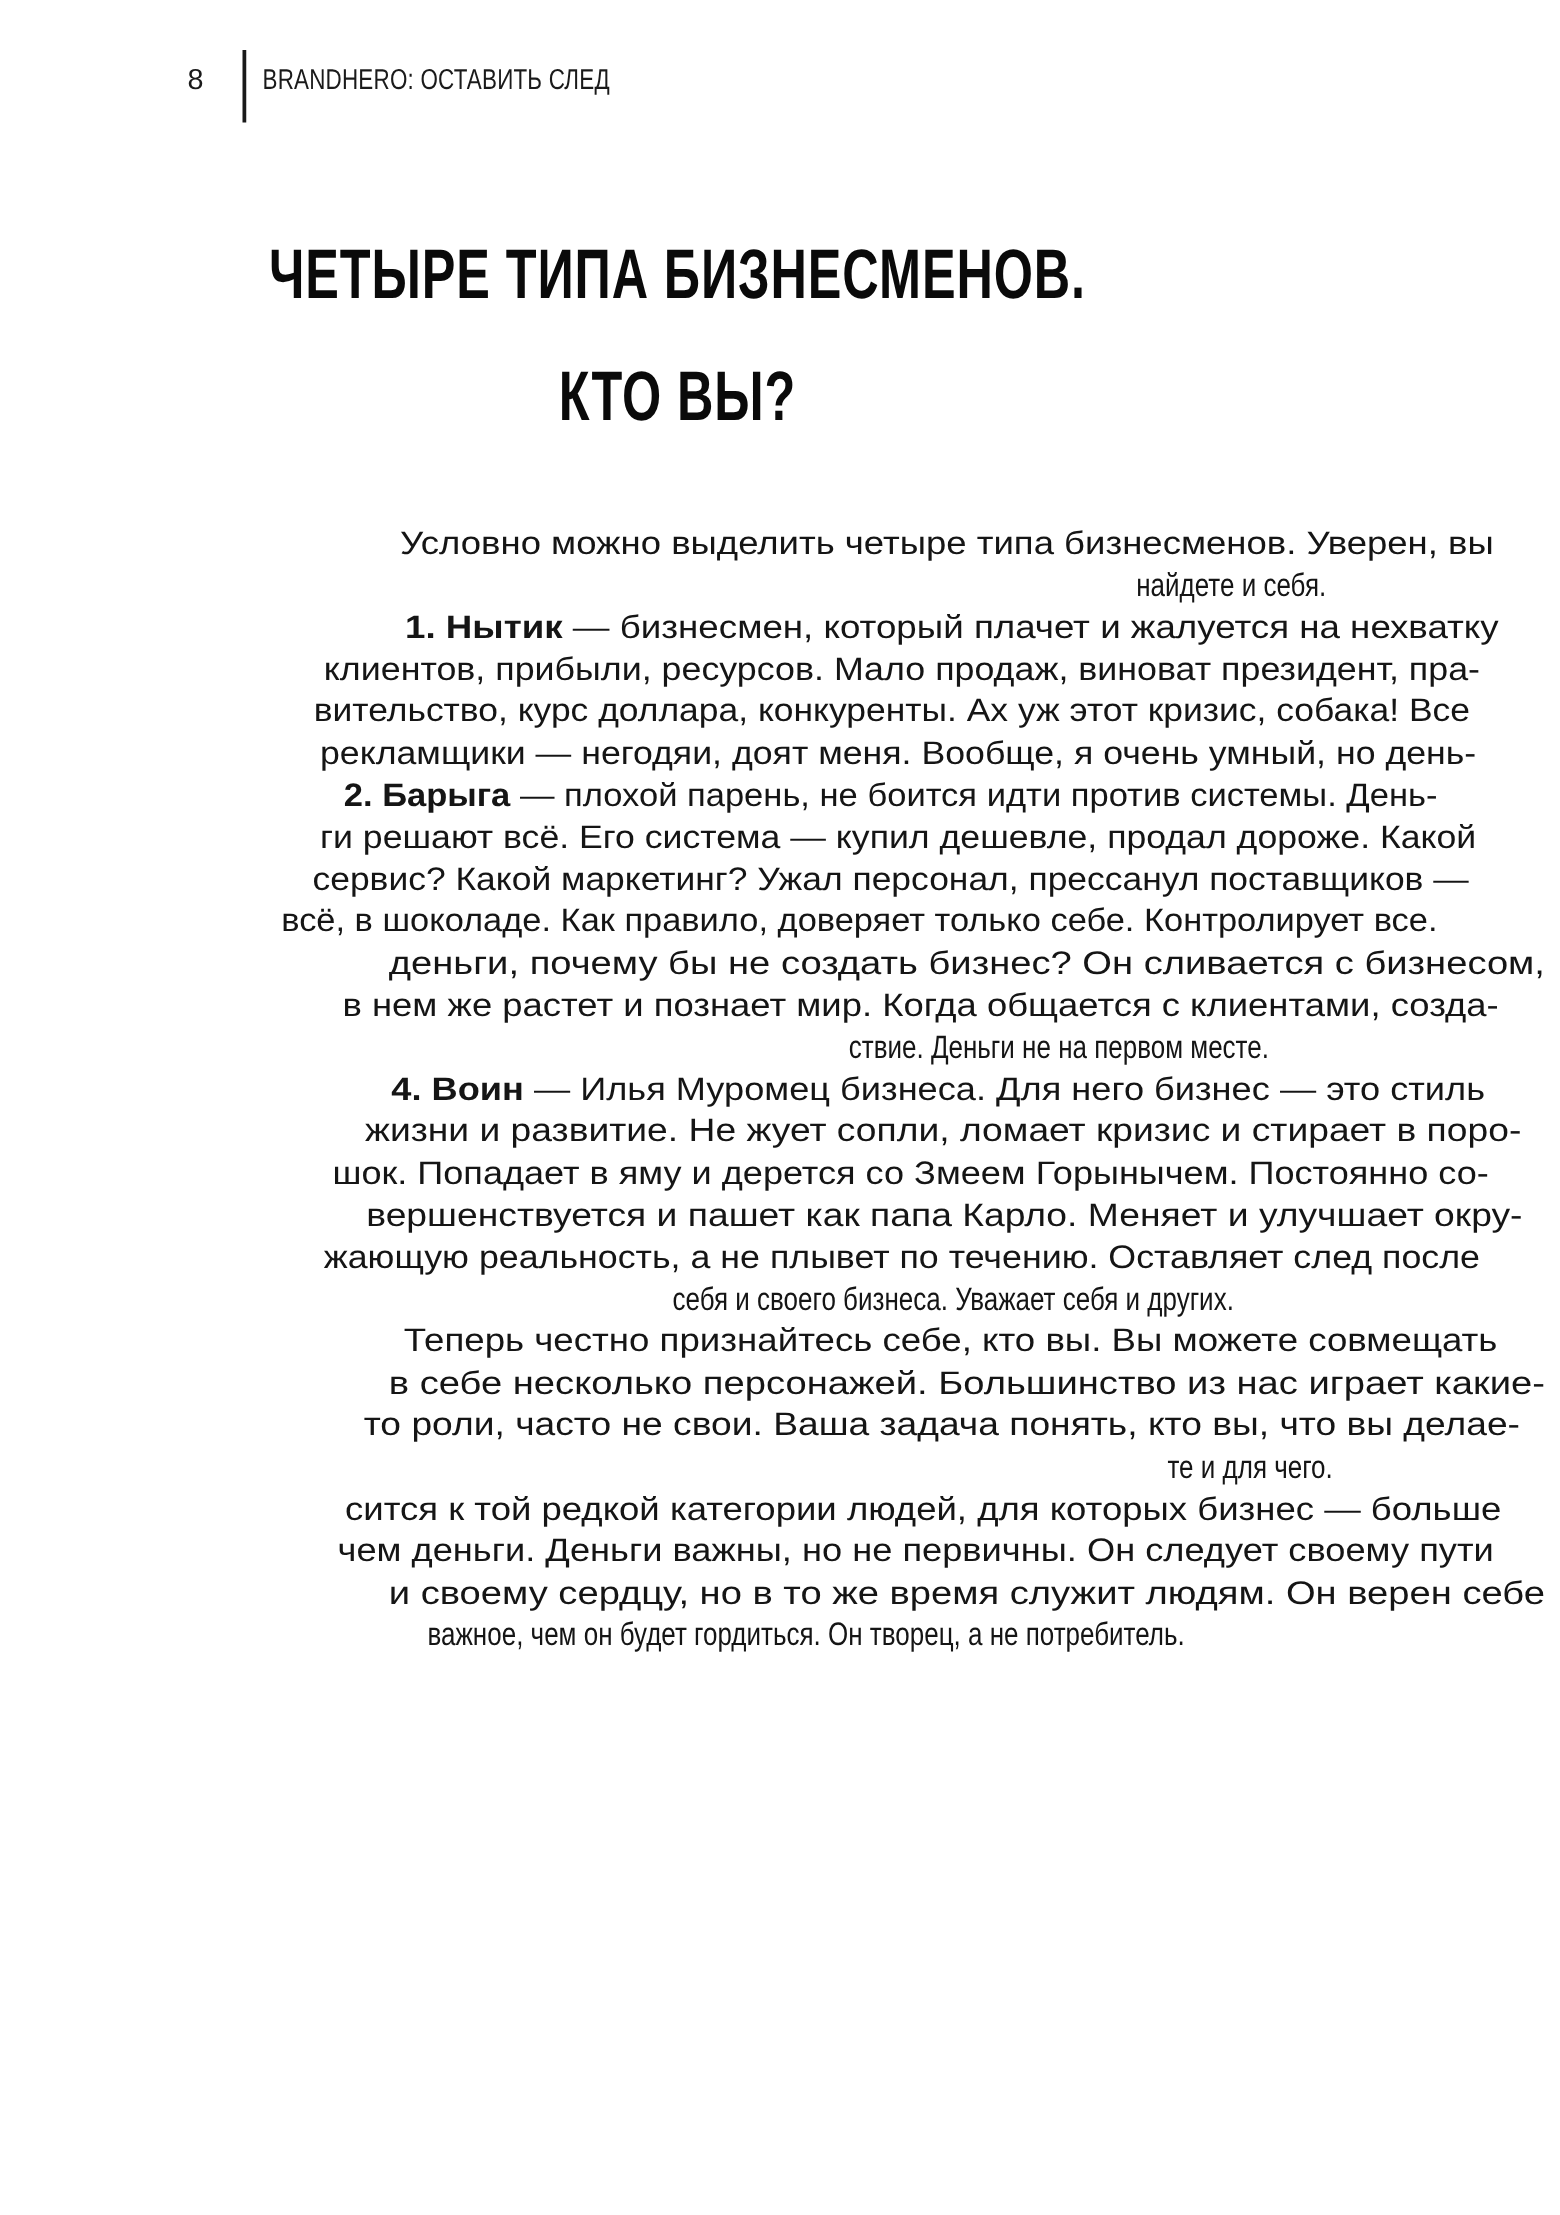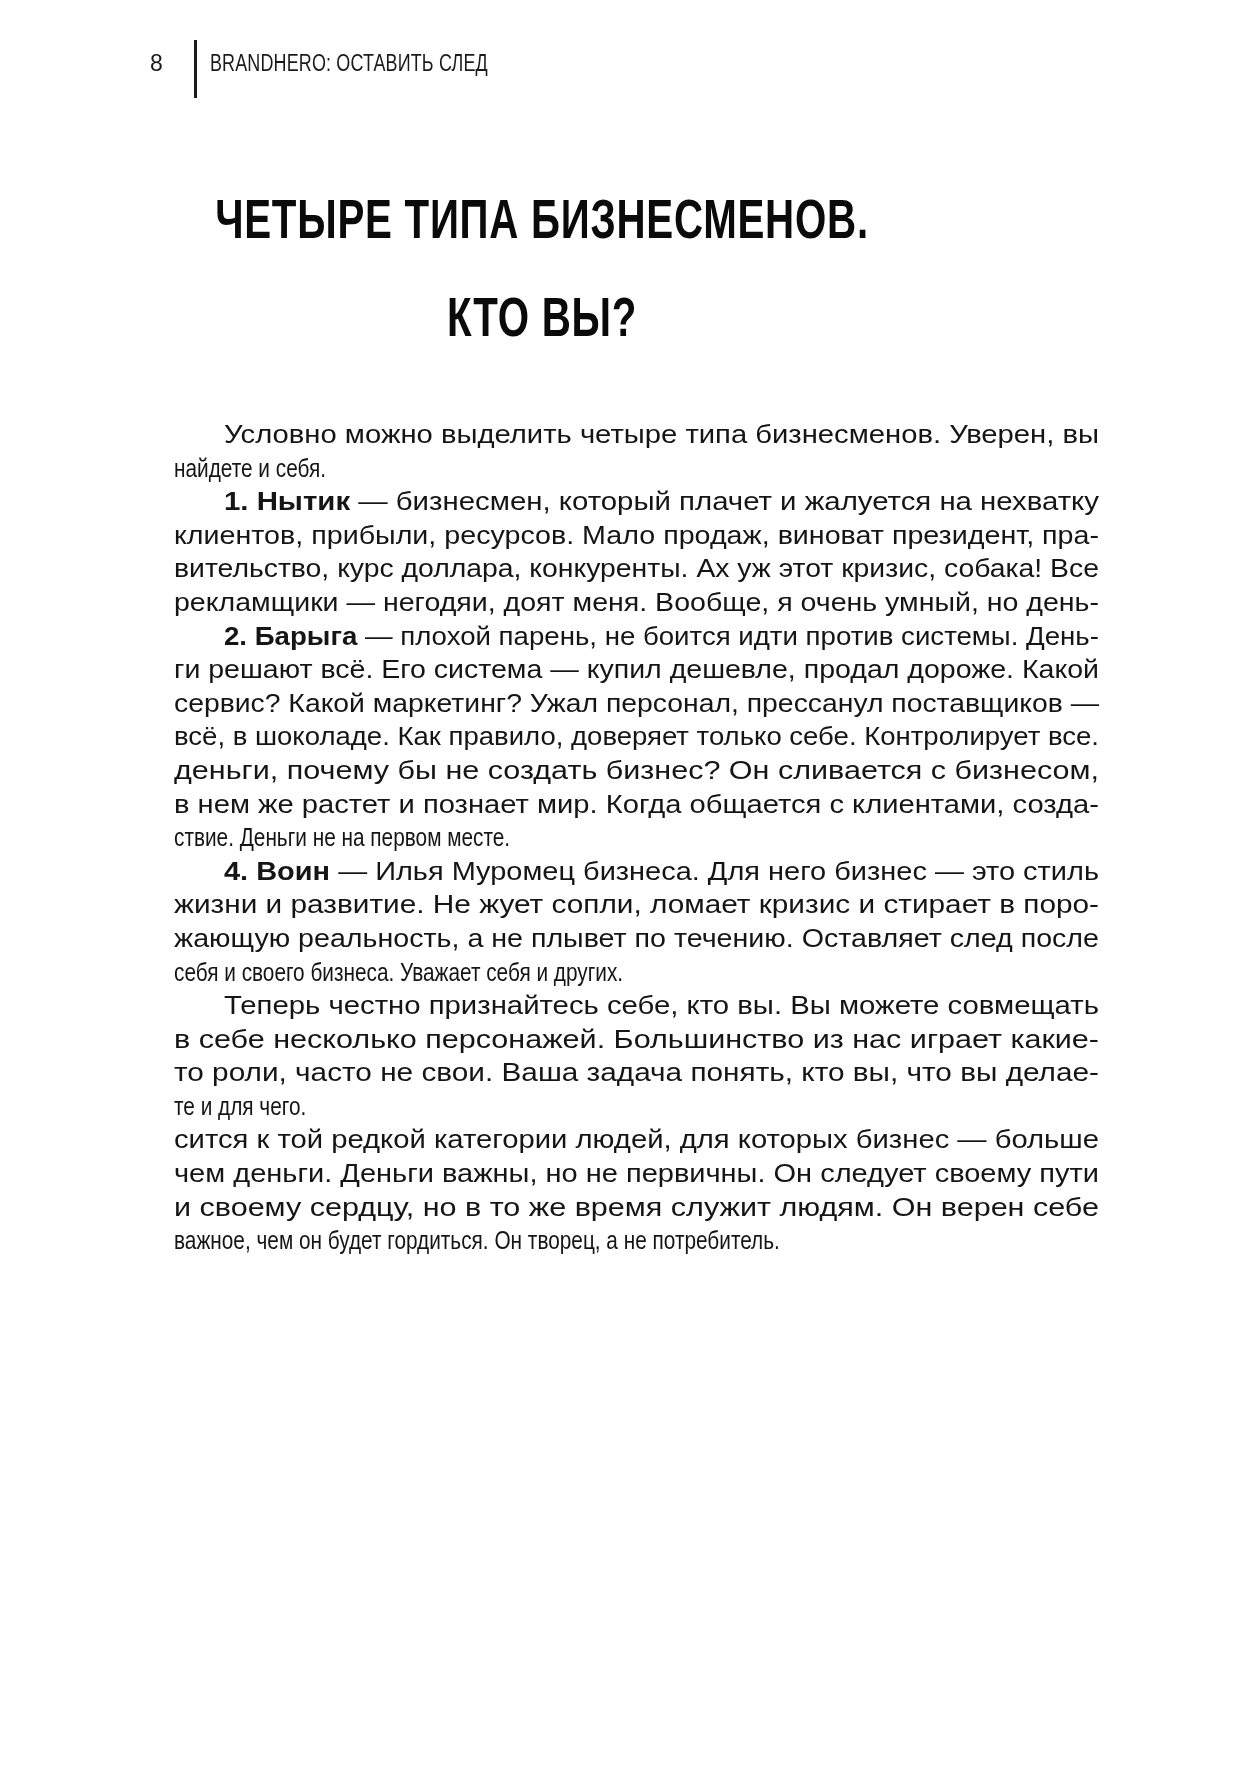--- a/index.html
+++ b/index.html
@@ -4,21 +4,21 @@
 <style>
   html, body { margin: 0; padding: 0; background: #ffffff; }
   body { width: 1248px; height: 1772px; position: relative; overflow: hidden; color: #111111; }
   .header { position: absolute; left: 0; top: 0; width: 1248px; height: 110px; }
   .page-number { position: absolute; left: 150px; top: 48px; font-family: "Liberation Sans", sans-serif; font-size: 23px; line-height: 30px; color: #1a1a1a; }
   .header-rule { position: absolute; left: 194px; top: 40px; width: 3px; height: 58px; background: #1a1a1a; }
   .running-title { position: absolute; left: 210px; top: 48px; font-family: "Liberation Sans Narrow", "Liberation Sans", sans-serif; font-size: 23px; line-height: 30px; color: #1a1a1a; transform: scaleX(0.78); transform-origin: left center; white-space: nowrap; letter-spacing: 0.2px; }
   .chapter-title { position: absolute; left: 0; top: 170px; width: 1084px; text-align: center; font-family: "Liberation Sans", sans-serif; font-weight: bold; font-size: 56px; line-height: 98px; color: #0a0a0a; }
   .chapter-title span { display: block; transform: scaleX(0.72); transform-origin: center center; white-space: nowrap; letter-spacing: 1px; }
   .body-text { position: absolute; left: 174px; top: 418px; width: 925px; }
-  .line { display: block; height: 33.6px; line-height: 33.6px; font-family: "Liberation Sans", sans-serif; font-size: 26px; color: #151515; white-space: nowrap; overflow: visible; }
+  .line { display: block; height: 33.6px; line-height: 33.6px; font-family: "Liberation Sans", sans-serif; font-size: 26px; color: #151515; white-space: nowrap; overflow: visible; text-align: right; }
   .line .inner { display: inline-block; transform-origin: left center; white-space: nowrap; }
   .indent { padding-left: 50px; }
   b { font-weight: bold; }
 </style>
 </head>
 <body>
 
 <div class="header">
   <span class="page-number">8</span>
   <div class="header-rule"></div>
@@ -39,20 +39,22 @@
     <div class="line"><span class="inner" style="transform: scaleX(1.0978);"><span>рекламщики — негодяи, доят меня. Вообще, я очень умный, но день-</span></span></div>
     <div class="line indent"><span class="inner" style="transform: scaleX(1.0623);"><b>2. Барыга</b><span> — плохой парень, не боится идти против системы. День-</span></span></div>
     <div class="line"><span class="inner" style="transform: scaleX(1.0967);"><span>ги решают всё. Его система — купил дешевле, продал дороже. Какой</span></span></div>
     <div class="line"><span class="inner" style="transform: scaleX(1.0899);"><span>сервис? Какой маркетинг? Ужал персонал, прессанул поставщиков —</span></span></div>
     <div class="line"><span class="inner" style="transform: scaleX(1.0589);"><span>всё, в шоколаде. Как правило, доверяет только себе. Контролирует все.</span></span></div>
     <div class="line"><span class="inner" style="transform: scaleX(1.1741);"><span>деньги, почему бы не создать бизнес? Он сливается с бизнесом,</span></span></div>
     <div class="line"><span class="inner" style="transform: scaleX(1.1212);"><span>в нем же растет и познает мир. Когда общается с клиентами, созда-</span></span></div>
     <div class="line"><span class="inner" style="transform: scaleX(0.8);"><span>ствие. Деньги не на первом месте.</span></span></div>
     <div class="line indent"><span class="inner" style="transform: scaleX(1.1136);"><b>4. Воин</b><span> — Илья Муромец бизнеса. Для него бизнес — это стиль</span></span></div>
     <div class="line"><span class="inner" style="transform: scaleX(1.1456);"><span>жизни и развитие. Не жует сопли, ломает кризис и стирает в поро-</span></span></div>
+    <div class="line"><span class="inner" style="transform: scaleX(1.1104);"><span>шок. Попадает в яму и дерется со Змеем Горынычем. Постоянно со-</span></span></div>
+    <div class="line"><span class="inner" style="transform: scaleX(1.1471);"><span>вершенствуется и пашет как папа Карло. Меняет и улучшает окру-</span></span></div>
     <div class="line"><span class="inner" style="transform: scaleX(1.1006);"><span>жающую реальность, а не плывет по течению. Оставляет след после</span></span></div>
     <div class="line"><span class="inner" style="transform: scaleX(0.8);"><span>себя и своего бизнеса. Уважает себя и других.</span></span></div>
     <div class="line indent"><span class="inner" style="transform: scaleX(1.1271);"><span>Теперь честно признайтесь себе, кто вы. Вы можете совмещать</span></span></div>
     <div class="line"><span class="inner" style="transform: scaleX(1.1744);"><span>в себе несколько персонажей. Большинство из нас играет какие-</span></span></div>
     <div class="line"><span class="inner" style="transform: scaleX(1.1448);"><span>то роли, часто не свои. Ваша задача понять, кто вы, что вы делае-</span></span></div>
     <div class="line"><span class="inner" style="transform: scaleX(0.8);"><span>те и для чего.</span></span></div>
     <div class="line"><span class="inner" style="transform: scaleX(1.1239);"><span>сится к той редкой категории людей, для которых бизнес — больше</span></span></div>
     <div class="line"><span class="inner" style="transform: scaleX(1.1152);"><span>чем деньги. Деньги важны, но не первичны. Он следует своему пути</span></span></div>
     <div class="line"><span class="inner" style="transform: scaleX(1.174);"><span>и своему сердцу, но в то же время служит людям. Он верен себе</span></span></div>
     <div class="line"><span class="inner" style="transform: scaleX(0.8);"><span>важное, чем он будет гордиться. Он творец, а не потребитель.</span></span></div>

